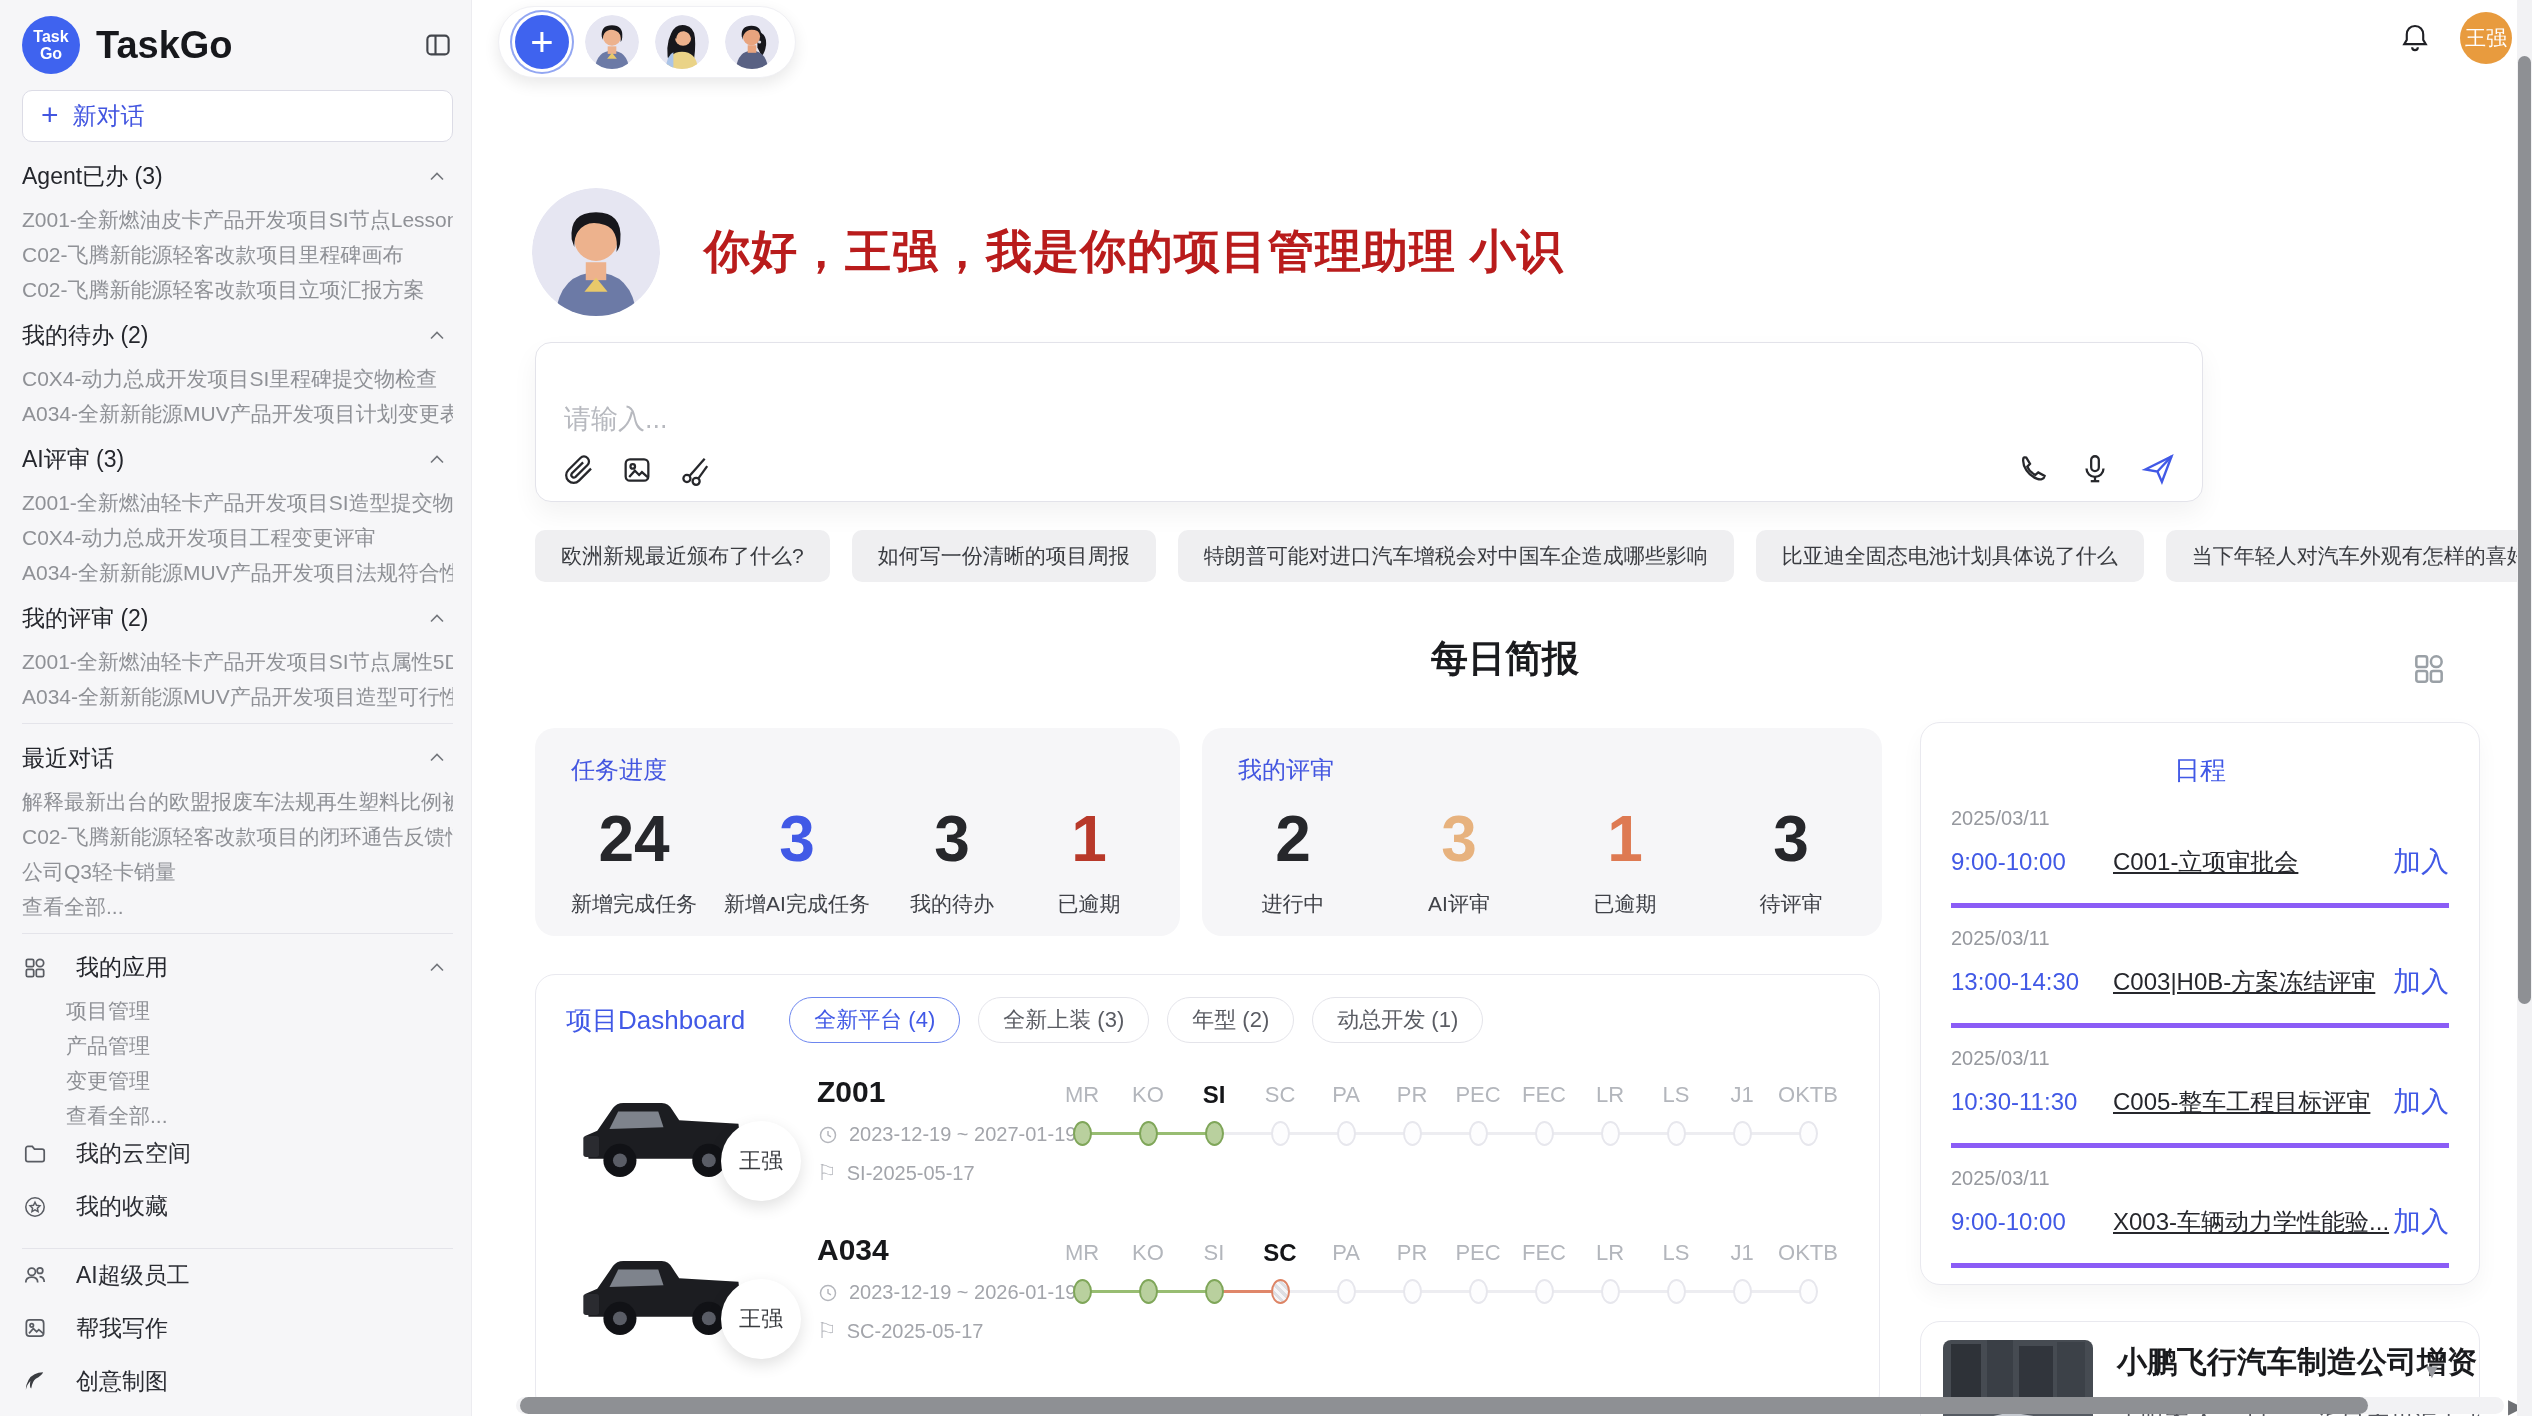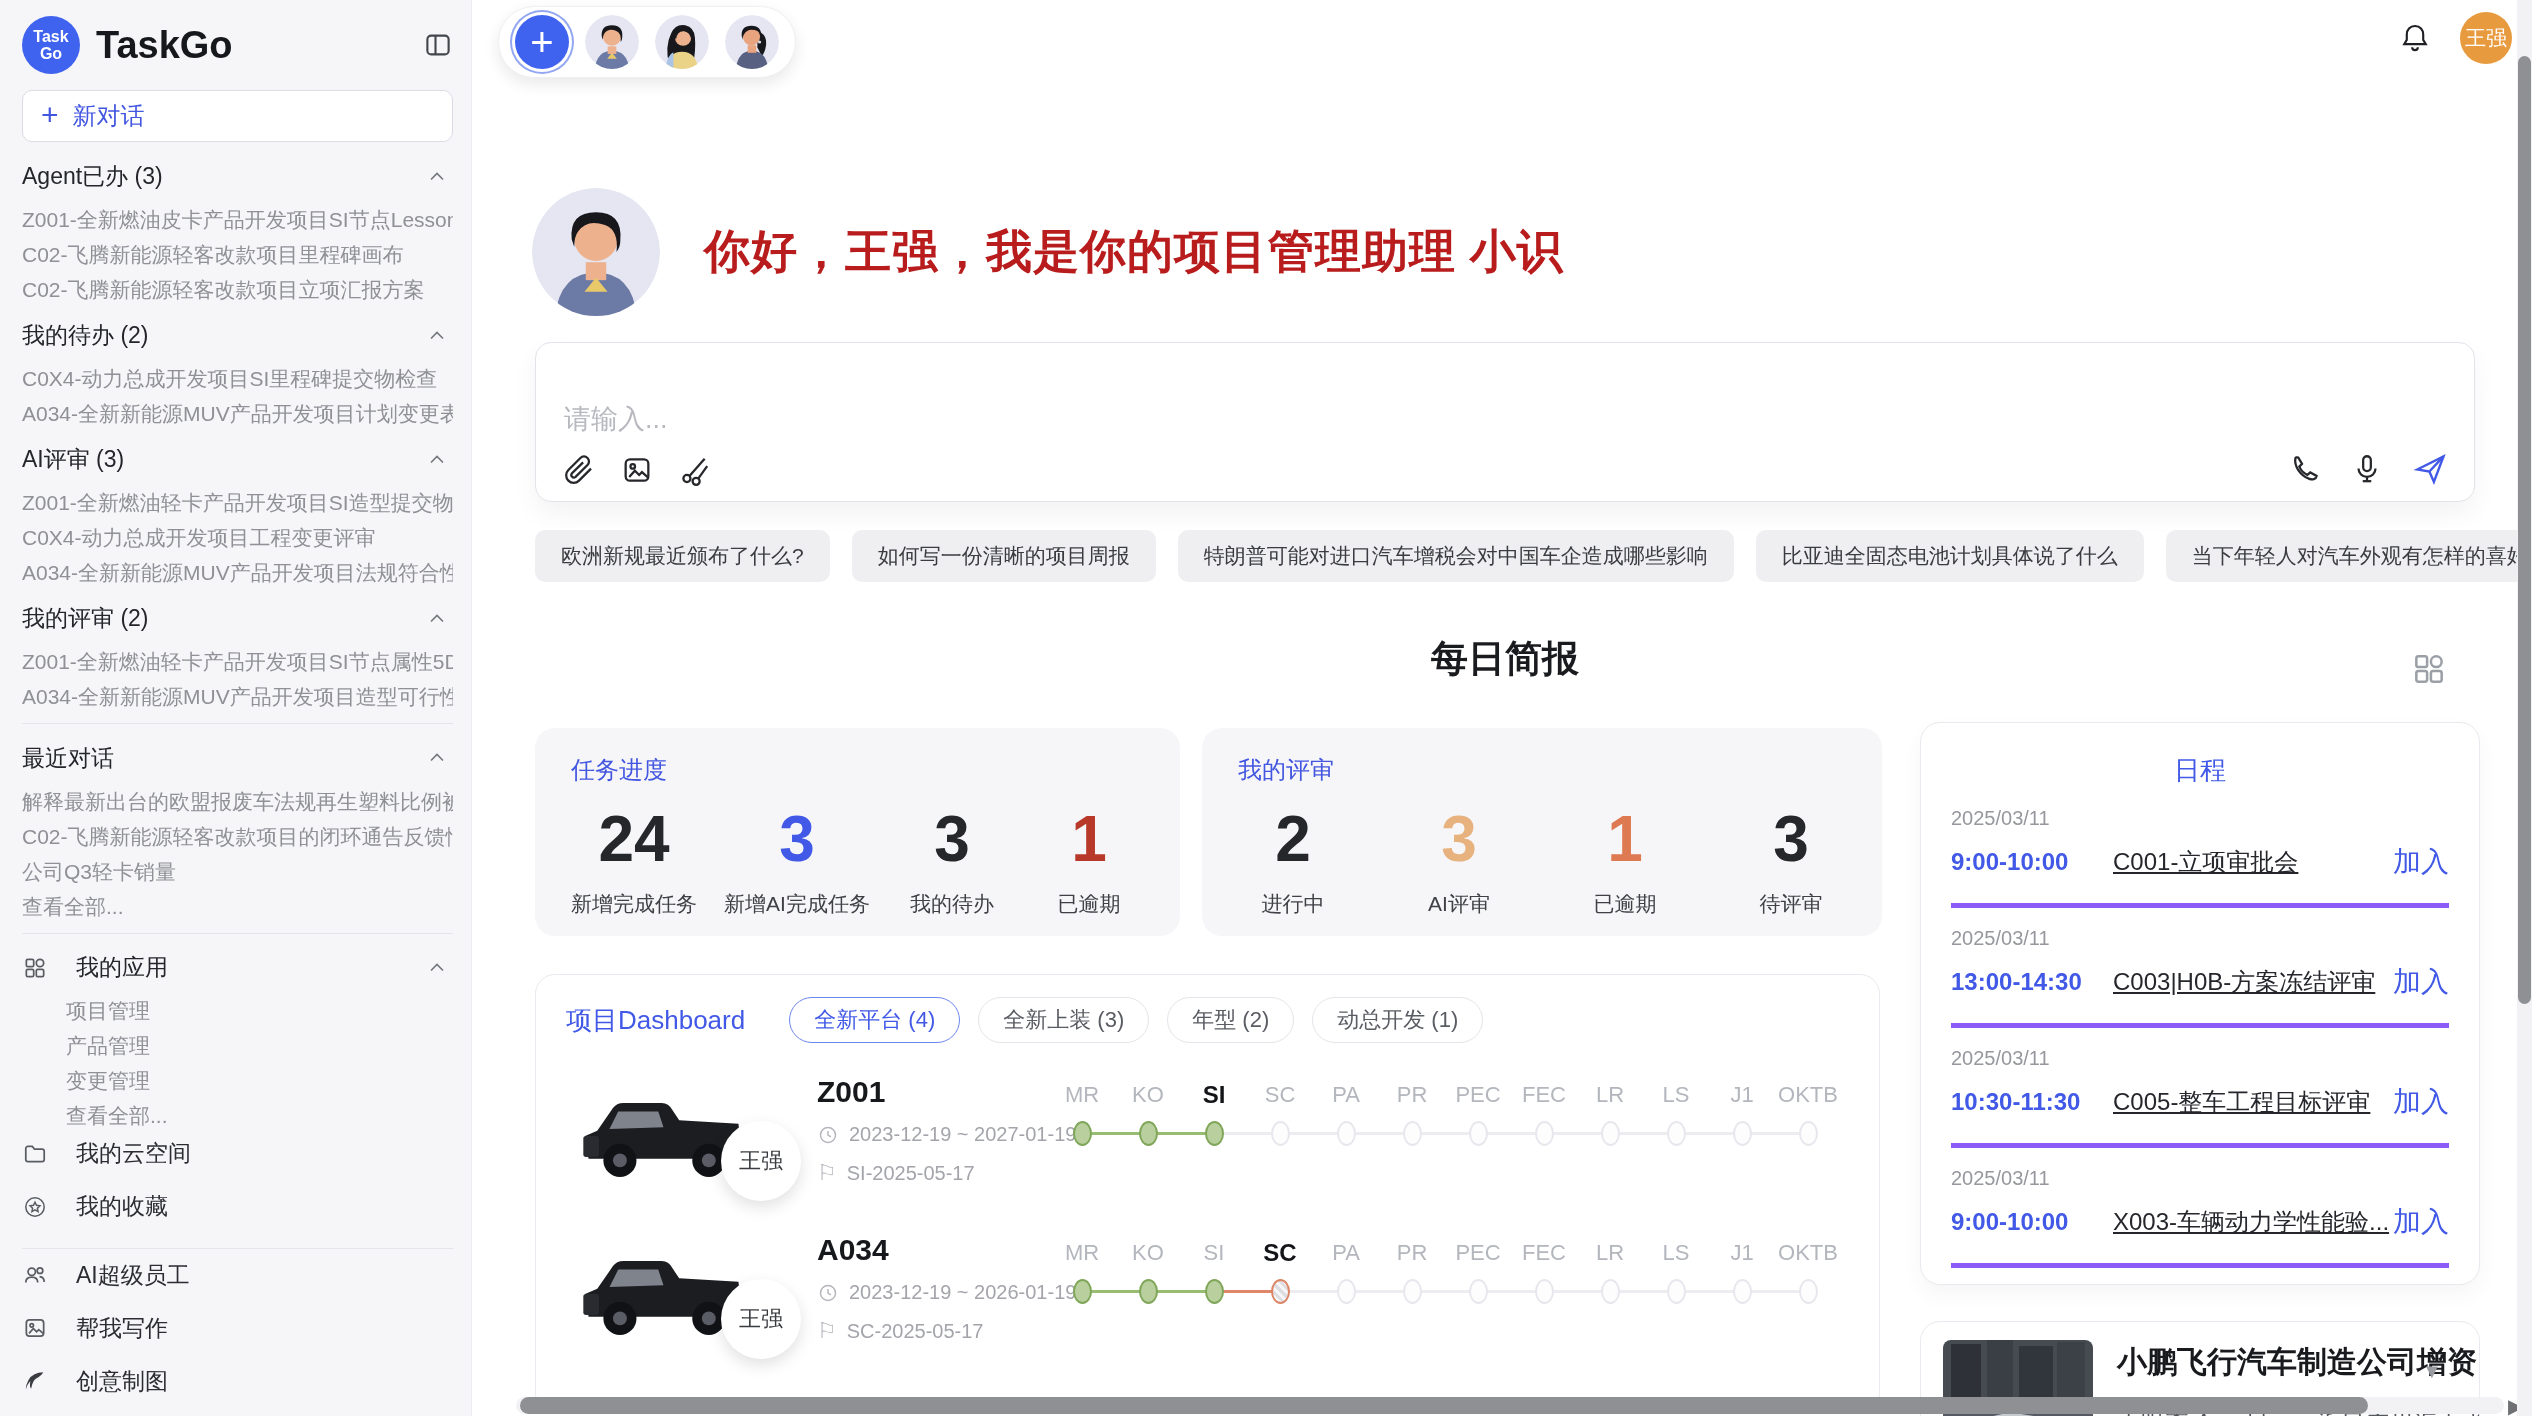--- a/index.html
+++ b/index.html
@@ -46,21 +46,21 @@
   .topbar-right { display:flex; align-items:center; gap:28px; margin-top:6px; }
   .bell { color:#1f2025; cursor:pointer; }
   .user-avatar { width:52px; height:52px; border-radius:50%; background:#e89b3e; color:#fff;
                  font-size:21px; display:flex; align-items:center; justify-content:center; cursor:pointer; }
 
   .hero { position:absolute; top:188px; left:60px; display:flex; align-items:center; gap:44px; }
   .hero-avatar { width:128px; height:128px; border-radius:50%; overflow:hidden; }
   .hero-avatar svg { width:128px; height:128px; }
   .greeting { font-size:46px; font-weight:700; color:#b91c1c; letter-spacing:1px; }
 
-  .composer { position:absolute; top:342px; left:63px; width:1940px; height:160px; background:#fff;
+  .composer { position:absolute; top:342px; left:63px; width:1668px; height:160px; background:#fff;
               border:1px solid #e3e3ea; border-radius:16px; box-shadow:0 12px 26px rgba(0,0,0,.05); }
   .placeholder { position:absolute; top:58px; left:28px; font-size:27px; color:#b7b9bf; }
   .composer-left { position:absolute; left:26px; bottom:14px; display:flex; gap:24px; color:#26272b; }
   .composer-right { position:absolute; right:26px; bottom:14px; display:flex; gap:28px; align-items:center; color:#26272b; }
   .composer .icon { cursor:pointer; }
   .send { color:#4159e6; }
 
   .chips { position:absolute; top:530px; left:63px; display:flex; gap:22px; }
   .chip { background:#efeff1; border-radius:10px; height:52px; display:flex; align-items:center;
           padding:0 26px; font-size:21px; color:#3a3c41; white-space:nowrap; cursor:pointer; }
@@ -118,21 +118,21 @@
 
   
   .right-col { position:absolute; left:1448px; top:722px; width:560px; }
   .sched-card { background:#fff; border:1px solid #e9e9ef; border-radius:20px; padding:22px 30px;
                 height:563px; box-shadow:0 10px 22px rgba(0,0,0,.04); overflow:hidden; }
   .sched-title { text-align:center; font-size:26px; color:#4159e6; margin-top:8px; }
   .sched-item { padding:19px 0 22px 0; border-bottom:5px solid #8b5cf6; }
   .sched-item:last-of-type { border-bottom:none; }
   .sched-date { font-size:20px; color:#96989e; }
   .sched-row { display:flex; align-items:center; margin-top:13px; }
-  .sched-time { width:152px; font-size:24px; color:#4159e6; font-weight:700; }
+  .sched-time { width:152px; font-size:24px; color:#4159e6; font-weight:400; }
   .sched-name { flex:1; font-size:24px; color:#26272c; margin-left:10px; white-space:nowrap; overflow:hidden;text-decoration:underline; }
   .sched-join { font-size:28px; color:#4159e6; cursor:pointer; }
   .sched-viewall { text-align:center; font-size:24px; color:#4159e6; margin-top:14px; cursor:pointer; }
 
   .news-card { margin-top:36px; background:#fff; border:1px solid #e9e9ef; border-radius:20px;
                padding:18px 22px; height:130px; overflow:hidden; display:flex; gap:24px; }
   .news-thumb { width:150px; height:112px; border-radius:8px; overflow:hidden; flex:0 0 150px; }
   .news-thumb svg { width:150px; height:112px; }
   .news-title { font-size:30px; font-weight:700; color:#191a1d; margin-top:2px; }
   .news-snippet { font-size:24px; color:#55575e; margin-top:24px; white-space:nowrap; overflow:hidden; }

